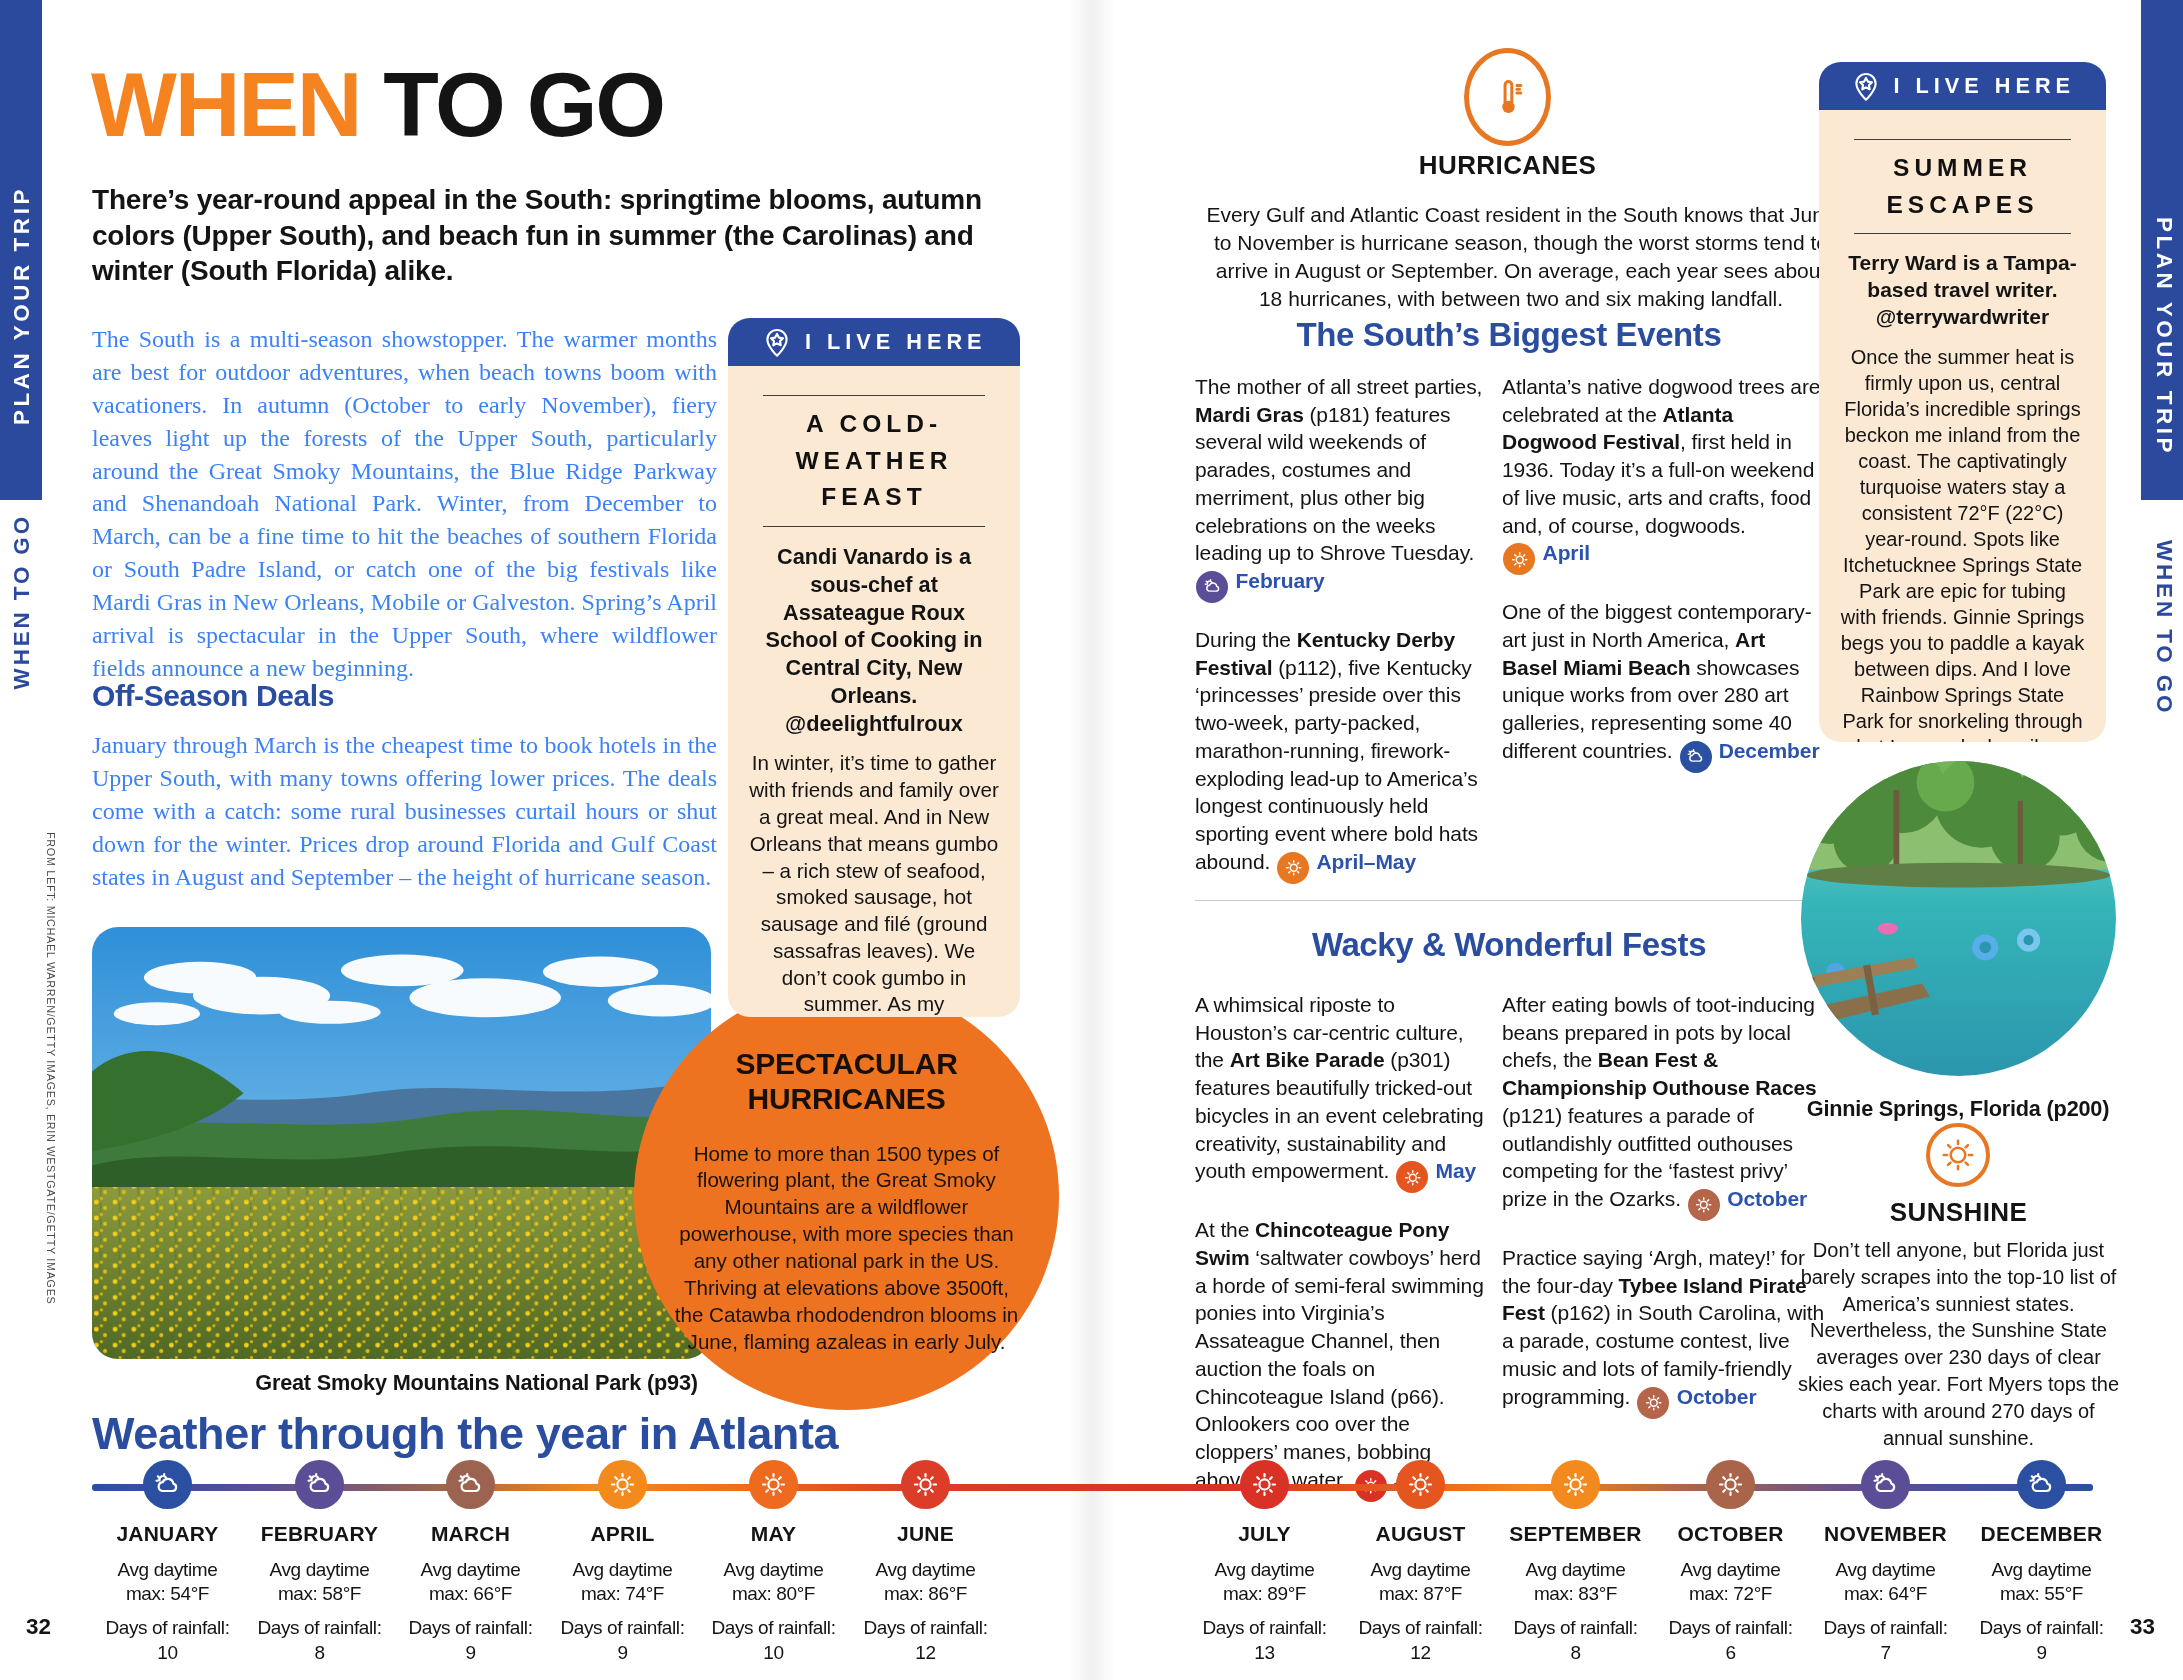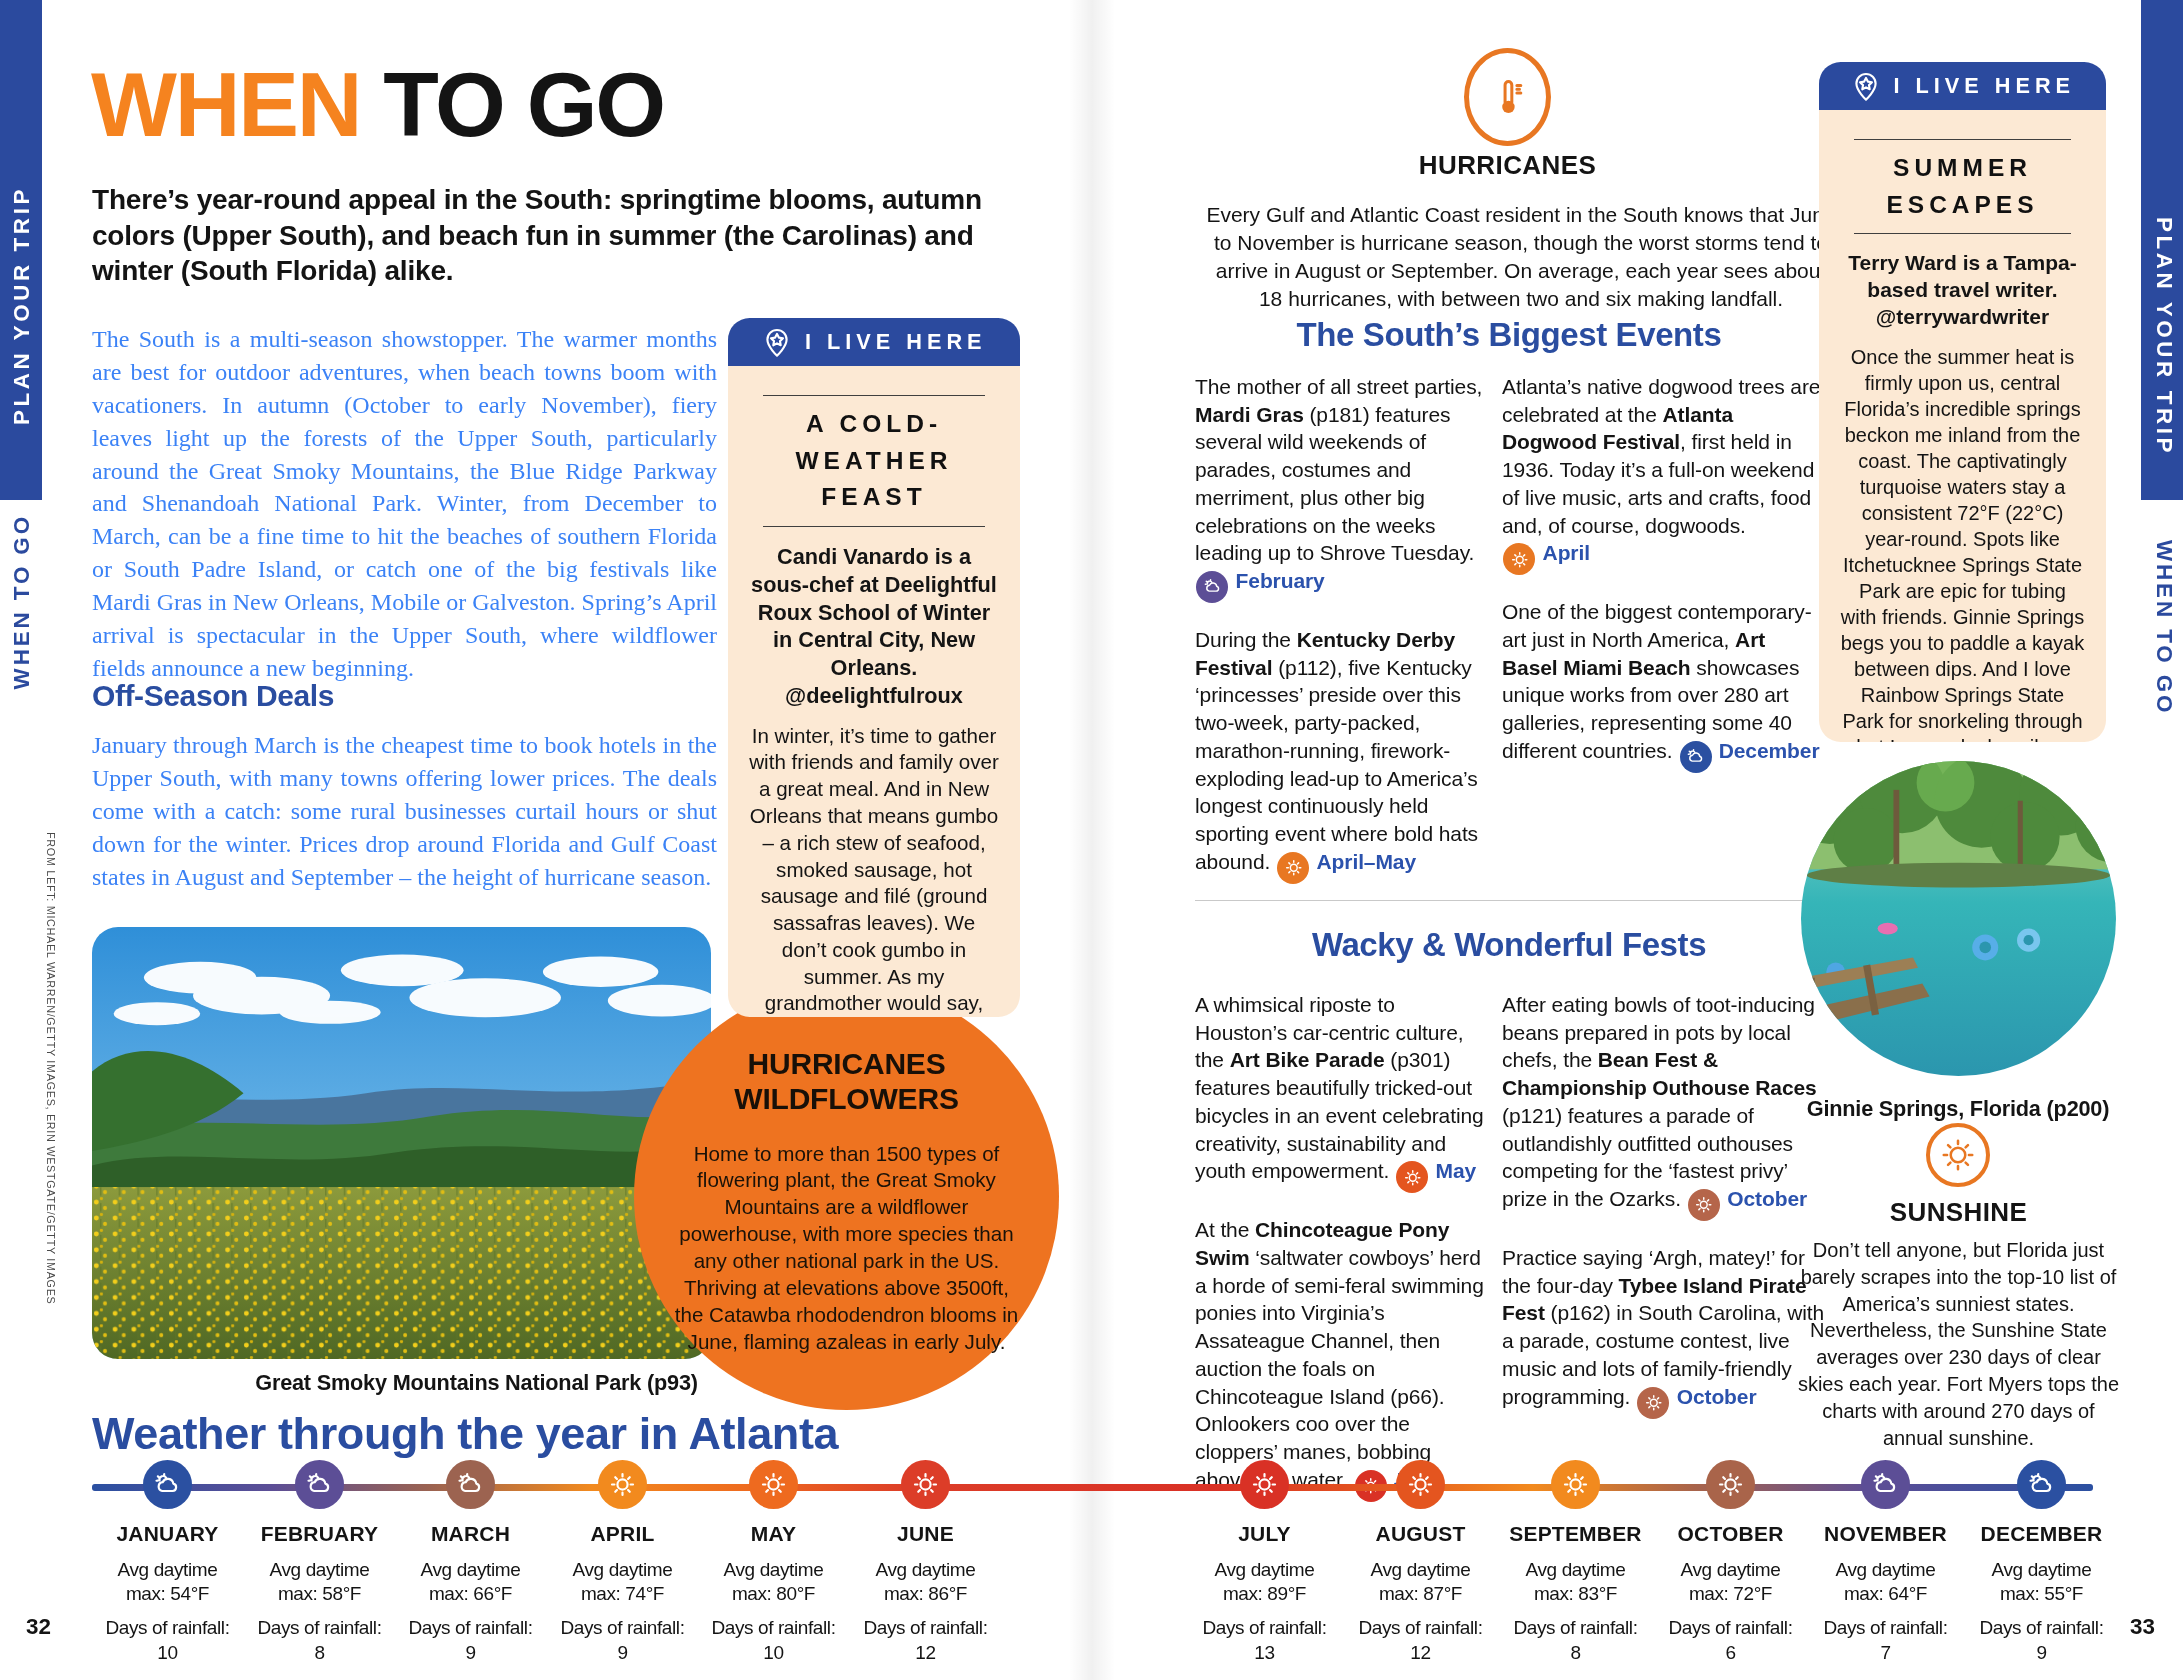--- a/index.html
+++ b/index.html
@@ -131,37 +131,37 @@
     <path d="M0,288 C140,250 300,292 470,262 C640,236 740,280 858,256 L858,360 L0,360 Z" fill="#3E7A3C"></path>
     <path d="M0,200 C60,150 140,170 210,230 C150,280 60,300 0,310 Z" fill="#35702F"></path>
     <path d="M0,330 C120,300 260,338 420,312 C600,286 720,330 858,300 L858,420 L0,420 Z" fill="#2E5F28"></path>
     <rect y="360" width="858" height="238" fill="url(#field)"></rect>
     <rect y="360" width="858" height="238" fill="url(#flowers)"></rect>
   </svg>
 </div>
 <div class="abs caption" style="left:238px;top:1370px;width:477px;text-align:center;">Great Smoky Mountains National Park (p93)</div>
 
 <div class="abs o-circle" style="left:634px;top:983px;">
-  <h3>HURRICANES WILDFLOWERS</h3>
+  <h3>SPECTACULAR HURRICANES</h3>
   <p>Home to more than 1500 types of flowering plant, the Great Smoky Mountains are a wildflower powerhouse, with more species than any other national park in the US. Thriving at elevations above 3500ft, the Catawba rhododendron blooms in June, flaming azaleas in early July.</p>
 </div>
 
 <div class="abs lh-box" style="left:728px;top:318px;width:292px;">
   <div class="lh-head">
     <svg width="32" height="32" viewBox="0 0 24 24" fill="none" stroke="#ffffff" stroke-width="1.6" stroke-linejoin="round">
       <path d="M12 22.2s-7.2-6.6-7.2-12A7.2 7.2 0 0 1 19.2 10.2c0 5.4-7.2 12-7.2 12z"></path>
       <path d="M12 5.9l1.4 2.8 3.1.45-2.25 2.2.53 3.1L12 13l-2.78 1.45.53-3.1-2.25-2.2 3.1-.45z"></path>
     </svg>
     <span>I LIVE HERE</span>
   </div>
   <div class="lh-body" style="height:651px;">
     <hr class="rule">
     <div class="lh-title">A COLD-WEATHER FEAST</div>
     <hr class="rule">
-    <p class="lh-intro">Candi Vanardo is a sous-chef at Deelightful Roux School of Winter in Central City, New Orleans. @deelightfulroux</p>
+    <p class="lh-intro">Candi Vanardo is a sous-chef at Assateague Roux School of Cooking in Central City, New Orleans. @deelightfulroux</p>
     <p class="lh-text">In winter, it’s time to gather with friends and family over a great meal. And in New Orleans that means gumbo – a rich stew of seafood, smoked sausage, hot sausage and filé (ground sassafras leaves). We don’t cook gumbo in summer. As my grandmother would say, ‘It’ll spoil your stomach if you eat gumbo when it’s hot.’ So we look forward to those cold-weather days.</p>
   </div>
 </div>
 
 <h2 class="abs subhead" style="left:92px;top:1408px;margin:0;font-size:45px;">Weather through the year in Atlanta</h2>
 
 <div class="abs icon-ring" style="left:1464px;top:48px;width:77px;height:88px;">
   <svg width="45" height="45" viewBox="0 0 24 24" fill="none" stroke="#E87722" stroke-width="1.6" stroke-linecap="round">
     <path d="M10.7 14.4V5.3a1.8 1.8 0 0 1 3.6 0v9.1"></path>
     <circle cx="12.5" cy="17" r="3.3" fill="#E87722" stroke="none"></circle>

